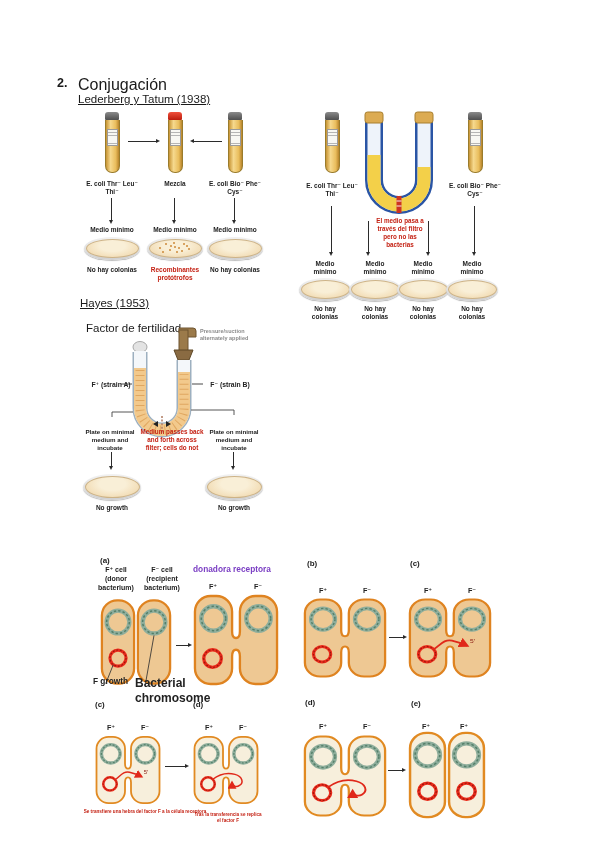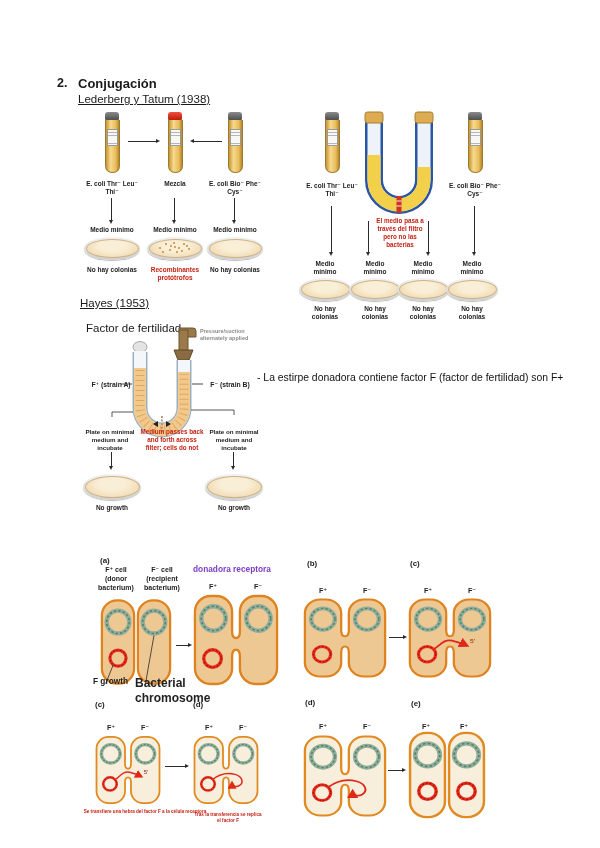--- a/index.html
+++ b/index.html
@@ -10,21 +10,21 @@
   .lbl.left{text-align:left;}
   .red{color:#c42113;}
   .purple{color:#7b3fc4;}
   .gray{color:#8a8a8a;}
   .b{font-weight:bold;}
   .u{text-decoration:underline;}
   .i{font-style:italic;}
 
   
   .h-num{position:absolute;font-size:12.5px;font-weight:bold;}
-  .h-title{position:absolute;font-size:13px;font-weight:bold;}
+  .h-title{position:absolute;font-size:16px;font-weight:normal;}
   .sub{position:absolute;font-size:11.5px;}
 
   
   #bullets{position:absolute;left:257px;top:372px;width:332px;font-size:10.4px;line-height:12.2px;color:#111;}
   #bullets .bl{padding-left:7px;text-indent:-7px;margin:0;}
 
   
   .tube{position:absolute;width:16px;}
   .tube .cap{width:14px;height:8px;margin:0 auto;background:linear-gradient(#8a8a8a,#4f4f4f);border-radius:3px 3px 1px 1px;}
   .tube.redcap .cap{background:linear-gradient(#f0503c,#bb1d0e);}
@@ -230,21 +230,20 @@
     </div>
   <div class="plate" style="left:205px;top:474px;width:58px;height:26px;">
       <div class="rim"></div>
       <div class="agar" style="width:53px;height:20px;"></div>
     </div>
 
   <div class="lbl" style="left:92px;top:504px;width:40px;">No growth</div>
   <div class="lbl" style="left:214px;top:504px;width:40px;">No growth</div>
 
   <div id="bullets">
-    <p class="bl">- La estirpe donadora contiene factor F (factor de fertilidad) son F+</p>
   </div>
 
   <div class="lbl b left" style="left:100px;top:556px;font-size:8px;">(a)</div>
   <div class="lbl" style="left:94px;top:566px;width:44px;font-size:7px;">F⁺ cell (donor bacterium)</div>
   <div class="lbl" style="left:138px;top:566px;width:48px;font-size:7px;">F⁻ cell (recipient bacterium)</div>
   <div class="lbl purple left" style="left:193px;top:564px;width:92px;font-size:8.3px;">donadora receptora</div>
 
   <svg class="abs" style="left:100px;top:598px;" width="72" height="88" viewBox="0 0 76 92">
     <rect x="2" y="2" width="34" height="88" rx="16" class="cell-tan"></rect>
     <rect x="40" y="2" width="34" height="88" rx="16" class="cell-tan"></rect>

